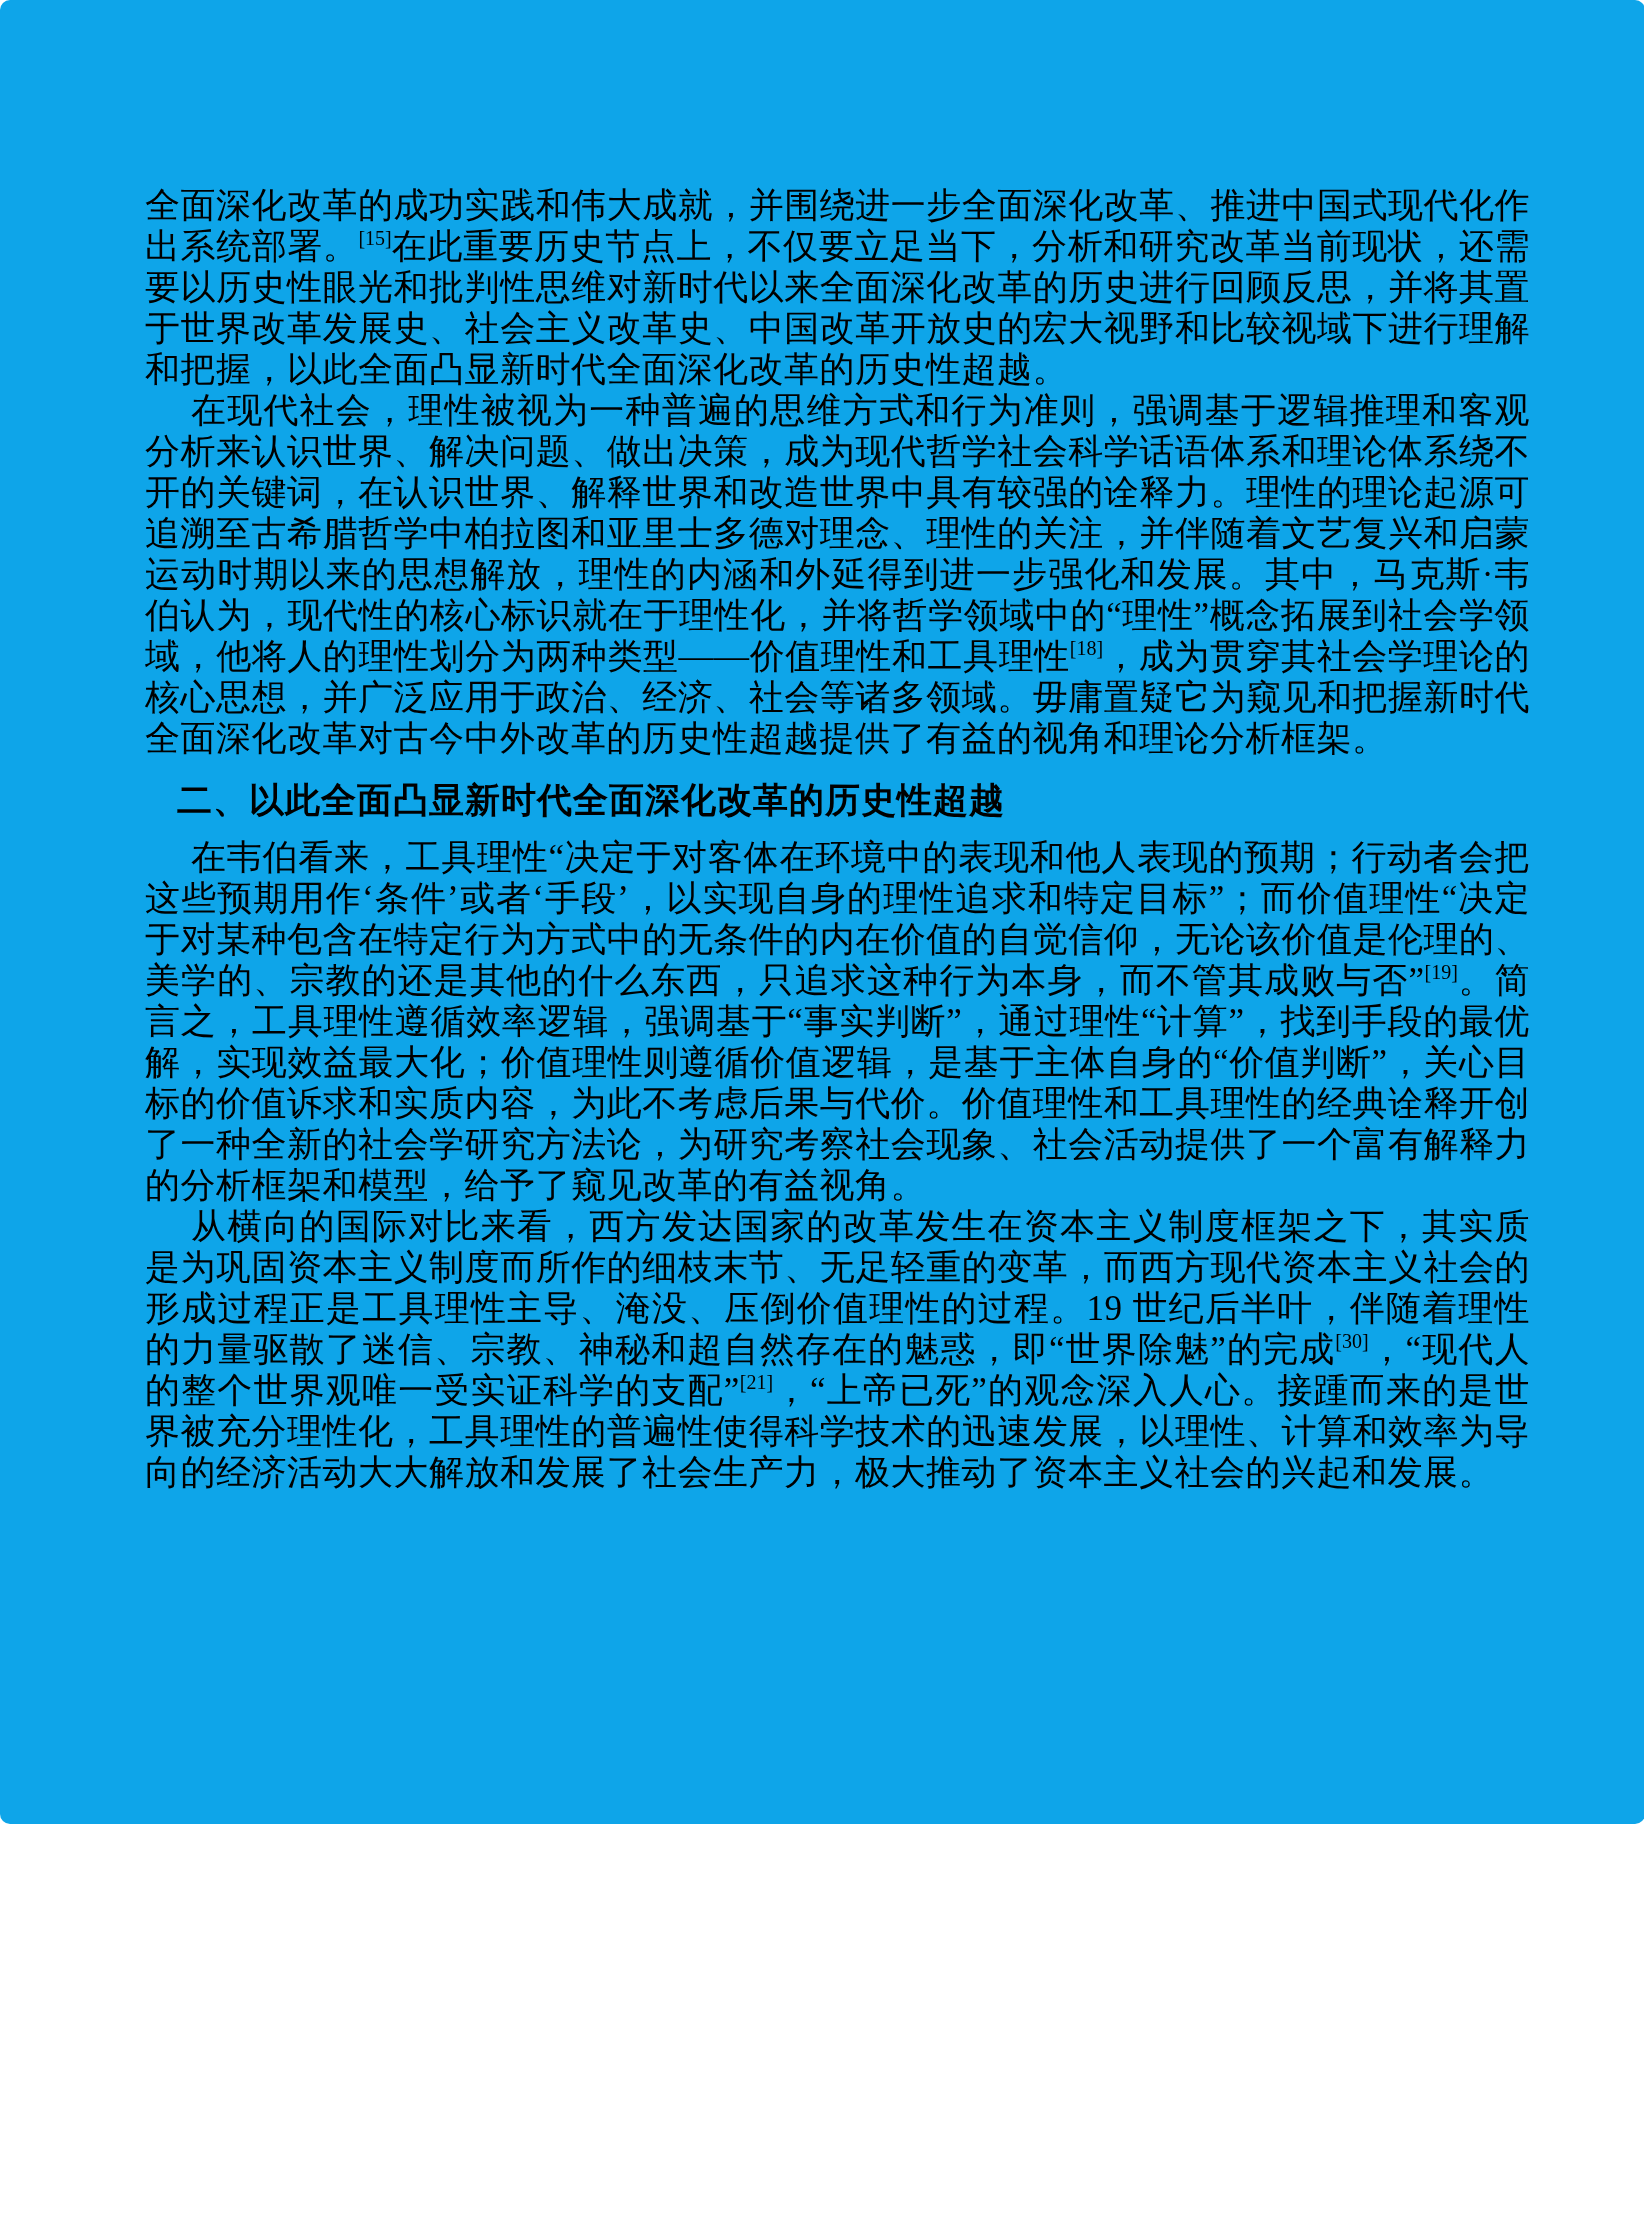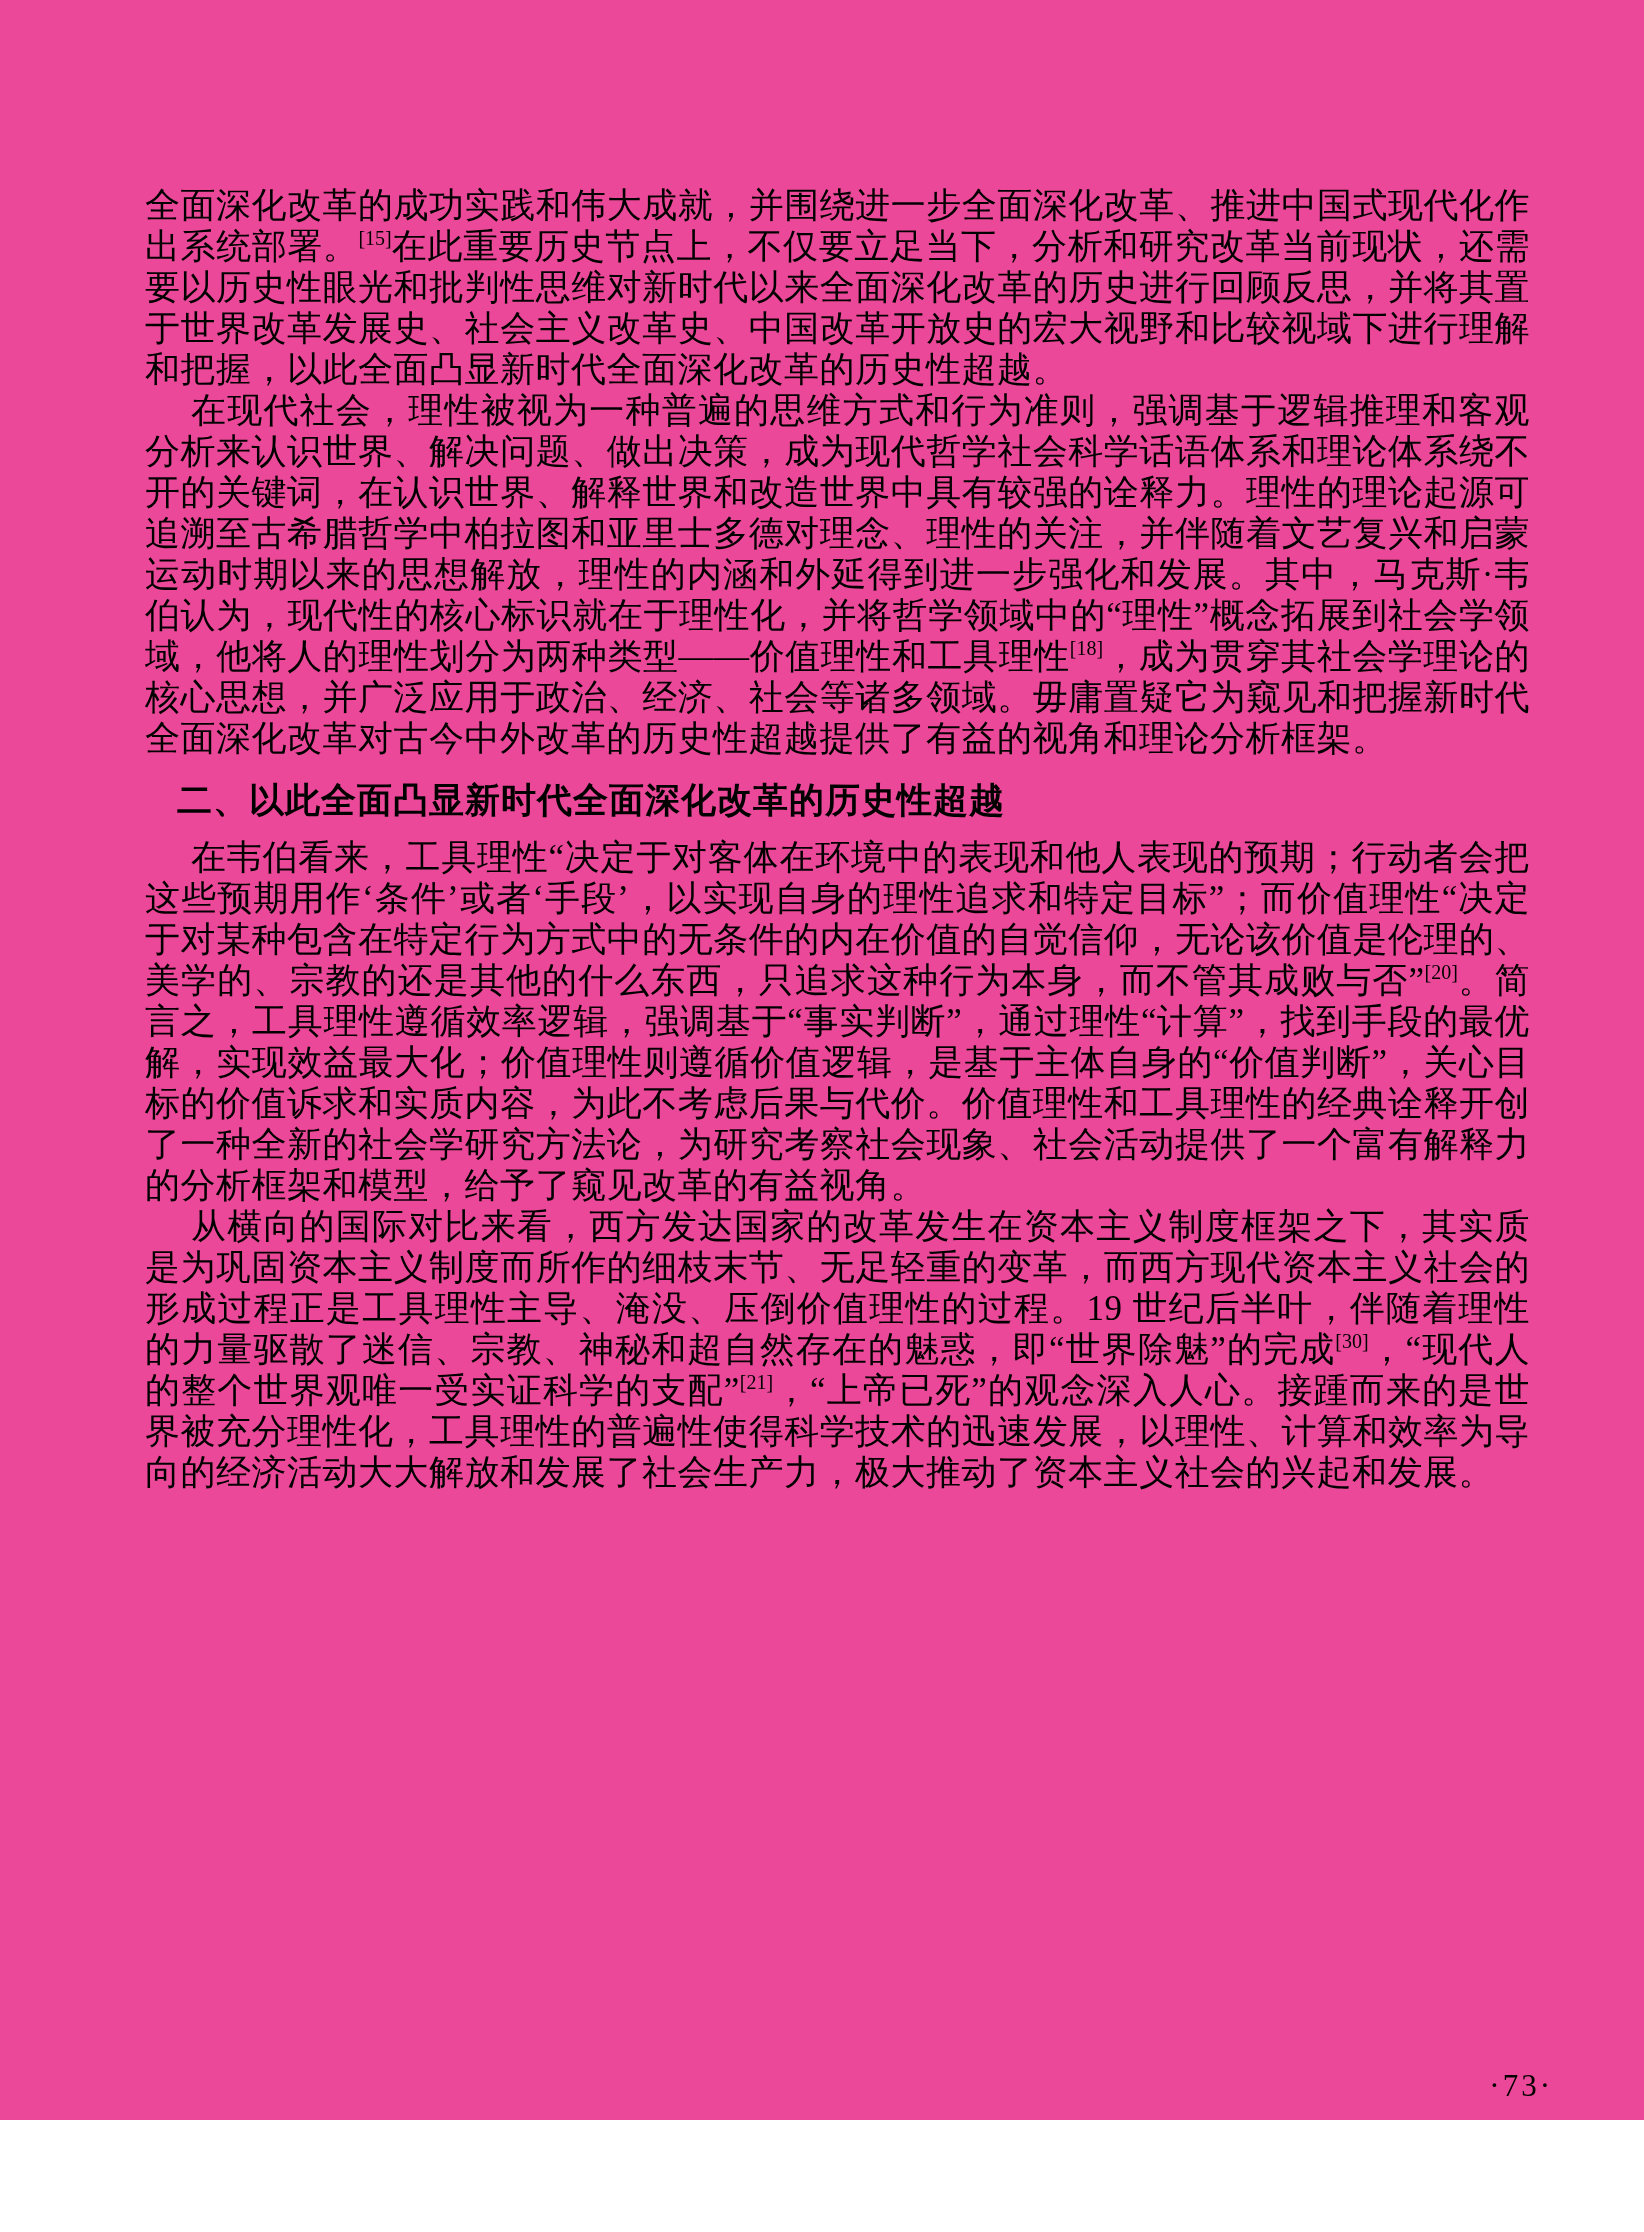--- a/index.html
+++ b/index.html
@@ -3,25 +3,26 @@
 <meta charset="utf-8">
 <style>
   html, body {
     margin: 0;
     padding: 0;
     background: #ffffff;
   }
   .page {
     position: relative;
     width: 1645px;
-    height: 2120px;
-    background: #ec4899;
+    height: 1824px;
+    background: #0ea5e9;
     overflow: hidden;
     font-family: "Liberation Serif", "DejaVu Serif", serif;
     color: #000000;
+    border-radius: 10px;
   }
   .text-block {
     position: absolute;
     left: 145px;
     top: 185px;
     width: 1385px;
   }
   p {
     margin: 0;
     padding: 0;
@@ -64,18 +65,18 @@
   }
 </style>
 </head>
 <body>
 
 <div class="page">
   <div class="text-block">
       <p class="body">全面深化改革的成功实践和伟大成就，并围绕进一步全面深化改革、推进中国式现代化作出系统部署。<sup class="fnref">[15]</sup>在此重要历史节点上，不仅要立足当下，分析和研究改革当前现状，还需要以历史性眼光和批判性思维对新时代以来全面深化改革的历史进行回顾反思，并将其置于世界改革发展史、社会主义改革史、中国改革开放史的宏大视野和比较视域下进行理解和把握，以此全面凸显新时代全面深化改革的历史性超越。</p>
       <p class="body indent">在现代社会，理性被视为一种普遍的思维方式和行为准则，强调基于逻辑推理和客观分析来认识世界、解决问题、做出决策，成为现代哲学社会科学话语体系和理论体系绕不开的关键词，在认识世界、解释世界和改造世界中具有较强的诠释力。理性的理论起源可追溯至古希腊哲学中柏拉图和亚里士多德对理念、理性的关注，并伴随着文艺复兴和启蒙运动时期以来的思想解放，理性的内涵和外延得到进一步强化和发展。其中，马克斯·韦伯认为，现代性的核心标识就在于理性化，并将哲学领域中的“理性”概念拓展到社会学领域，他将人的理性划分为两种类型——价值理性和工具理性<sup class="fnref">[18]</sup>，成为贯穿其社会学理论的核心思想，并广泛应用于政治、经济、社会等诸多领域。毋庸置疑它为窥见和把握新时代全面深化改革对古今中外改革的历史性超越提供了有益的视角和理论分析框架。</p>
       <p class="heading indent">二、以此全面凸显新时代全面深化改革的历史性超越</p>
-      <p class="body indent">在韦伯看来，工具理性“决定于对客体在环境中的表现和他人表现的预期；行动者会把这些预期用作‘条件’或者‘手段’，以实现自身的理性追求和特定目标”；而价值理性“决定于对某种包含在特定行为方式中的无条件的内在价值的自觉信仰，无论该价值是伦理的、美学的、宗教的还是其他的什么东西，只追求这种行为本身，而不管其成败与否”<sup class="fnref">[20]</sup>。简言之，工具理性遵循效率逻辑，强调基于“事实判断”，通过理性“计算”，找到手段的最优解，实现效益最大化；价值理性则遵循价值逻辑，是基于主体自身的“价值判断”，关心目标的价值诉求和实质内容，为此不考虑后果与代价。价值理性和工具理性的经典诠释开创了一种全新的社会学研究方法论，为研究考察社会现象、社会活动提供了一个富有解释力的分析框架和模型，给予了窥见改革的有益视角。</p>
+      <p class="body indent">在韦伯看来，工具理性“决定于对客体在环境中的表现和他人表现的预期；行动者会把这些预期用作‘条件’或者‘手段’，以实现自身的理性追求和特定目标”；而价值理性“决定于对某种包含在特定行为方式中的无条件的内在价值的自觉信仰，无论该价值是伦理的、美学的、宗教的还是其他的什么东西，只追求这种行为本身，而不管其成败与否”<sup class="fnref">[19]</sup>。简言之，工具理性遵循效率逻辑，强调基于“事实判断”，通过理性“计算”，找到手段的最优解，实现效益最大化；价值理性则遵循价值逻辑，是基于主体自身的“价值判断”，关心目标的价值诉求和实质内容，为此不考虑后果与代价。价值理性和工具理性的经典诠释开创了一种全新的社会学研究方法论，为研究考察社会现象、社会活动提供了一个富有解释力的分析框架和模型，给予了窥见改革的有益视角。</p>
       <p class="body indent">从横向的国际对比来看，西方发达国家的改革发生在资本主义制度框架之下，其实质是为巩固资本主义制度而所作的细枝末节、无足轻重的变革，而西方现代资本主义社会的形成过程正是工具理性主导、淹没、压倒价值理性的过程。19 世纪后半叶，伴随着理性的力量驱散了迷信、宗教、神秘和超自然存在的魅惑，即“世界除魅”的完成<sup class="fnref">[30]</sup>，“现代人的整个世界观唯一受实证科学的支配”<sup class="fnref">[21]</sup>，“上帝已死”的观念深入人心。接踵而来的是世界被充分理性化，工具理性的普遍性使得科学技术的迅速发展，以理性、计算和效率为导向的经济活动大大解放和发展了社会生产力，极大推动了资本主义社会的兴起和发展。</p>
     </div>
   <div class="page-number">·73·</div>
 </div>
 
 
 </body></html>

